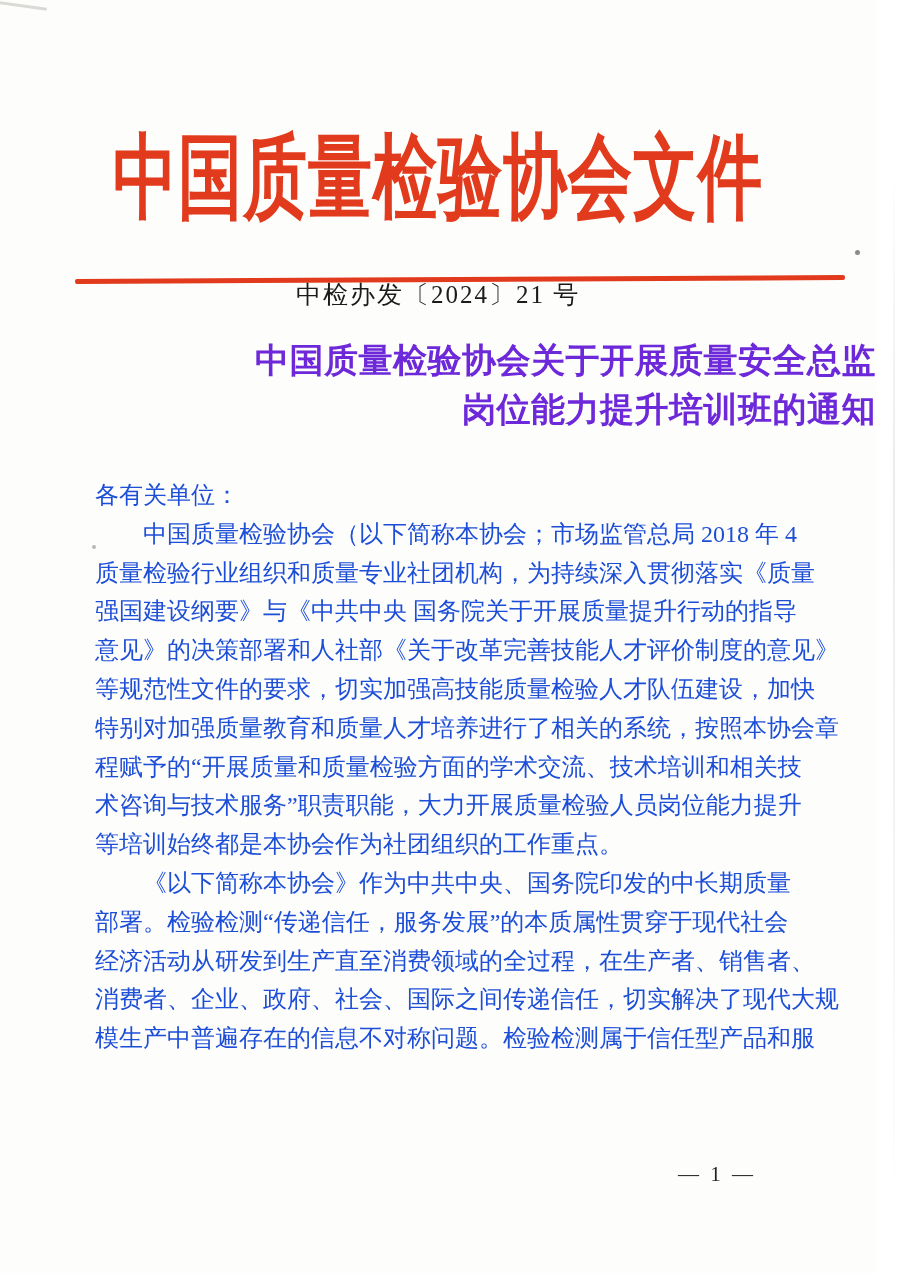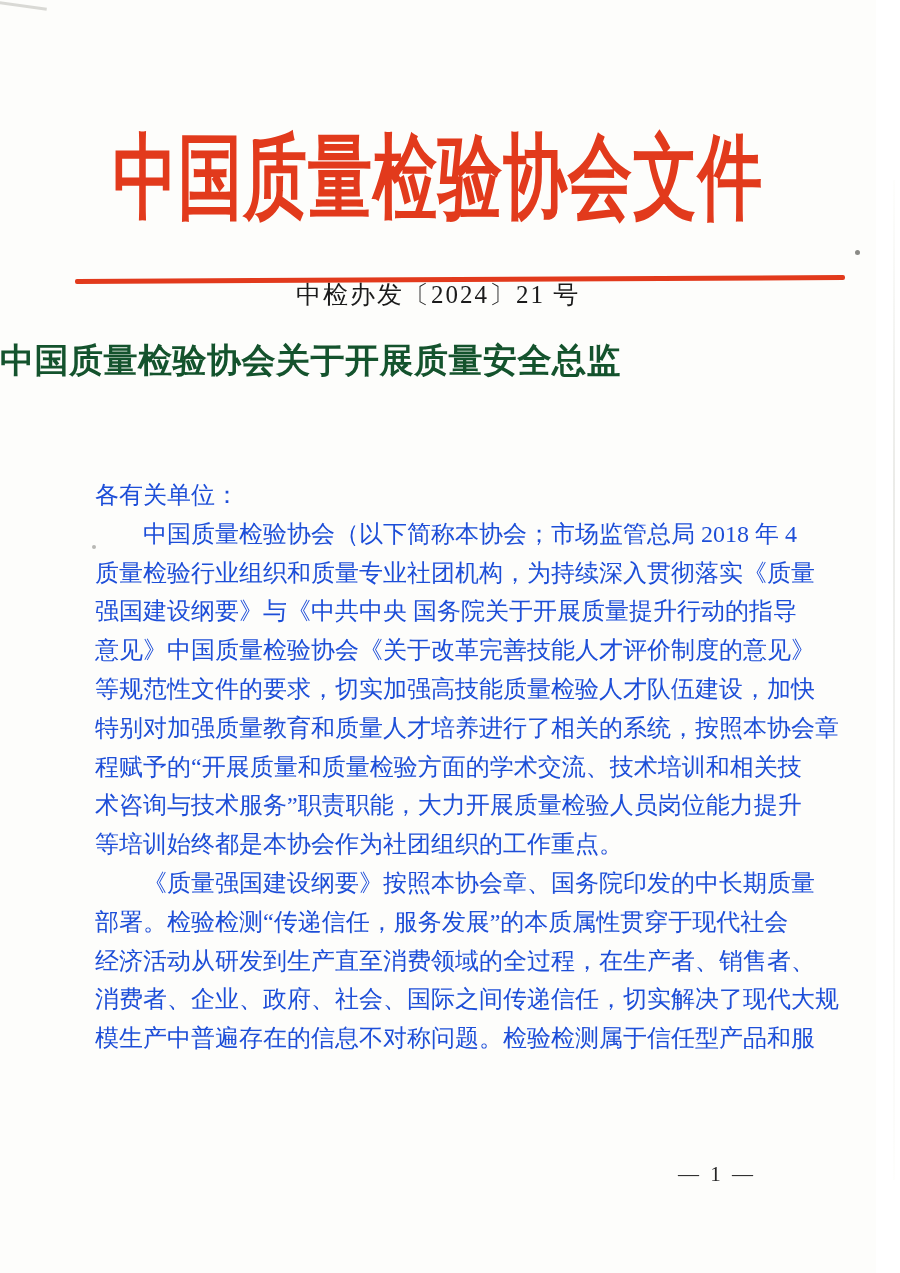--- a/index.html
+++ b/index.html
@@ -56,26 +56,26 @@
     transform: rotate(-0.3deg);
     border-radius: 2px;
   }
 
   
   .notice-title {
     position: absolute;
     top: 336px;
     left: 0;
     width: 100%;
-    text-align: left;
+    text-align: right;
     font-size: 34px;
     font-weight: bold;
     line-height: 49px;
     letter-spacing: 0.5px;
-    color: #14532d;
+    color: #6d28d9;
   }
 
   
   .body-text {
     position: absolute;
     top: 476px;
     left: 95px;
     width: 750px;
     font-size: 24px;
     line-height: 38.8px;
@@ -109,35 +109,36 @@
 <div class="page">
 
   <div class="org-title">中国质量检验协会文件</div>
 
   <div class="doc-number">中检办发〔2024〕21 号</div>
 
   <div class="red-line"></div>
 
   <div class="notice-title">
     <div>中国质量检验协会关于开展质量安全总监</div>
+    <div>岗位能力提升培训班的通知</div>
   </div>
 
   <div class="body-text">
     <div class="body-line">各有关单位：</div>
     <div id="para-lines">
         <div class="body-line indent">中国质量检验协会（以下简称本协会；市场监管总局 2018 年 4</div>
         <div class="body-line">质量检验行业组织和质量专业社团机构，为持续深入贯彻落实《质量</div>
         <div class="body-line">强国建设纲要》与《中共中央 国务院关于开展质量提升行动的指导</div>
-        <div class="body-line">意见》中国质量检验协会《关于改革完善技能人才评价制度的意见》</div>
+        <div class="body-line">意见》的决策部署和人社部《关于改革完善技能人才评价制度的意见》</div>
         <div class="body-line">等规范性文件的要求，切实加强高技能质量检验人才队伍建设，加快</div>
         <div class="body-line">特别对加强质量教育和质量人才培养进行了相关的系统，按照本协会章</div>
         <div class="body-line">程赋予的“开展质量和质量检验方面的学术交流、技术培训和相关技</div>
         <div class="body-line">术咨询与技术服务”职责职能，大力开展质量检验人员岗位能力提升</div>
         <div class="body-line">等培训始终都是本协会作为社团组织的工作重点。</div>
-        <div class="body-line indent">《质量强国建设纲要》按照本协会章、国务院印发的中长期质量</div>
+        <div class="body-line indent">《以下简称本协会》作为中共中央、国务院印发的中长期质量</div>
         <div class="body-line">部署。检验检测“传递信任，服务发展”的本质属性贯穿于现代社会</div>
         <div class="body-line">经济活动从研发到生产直至消费领域的全过程，在生产者、销售者、</div>
         <div class="body-line">消费者、企业、政府、社会、国际之间传递信任，切实解决了现代大规</div>
         <div class="body-line">模生产中普遍存在的信息不对称问题。检验检测属于信任型产品和服</div>
       </div>
   </div>
 
   <div class="page-number">— 1 —</div>
 
   <div class="artifact dot-right"></div>

